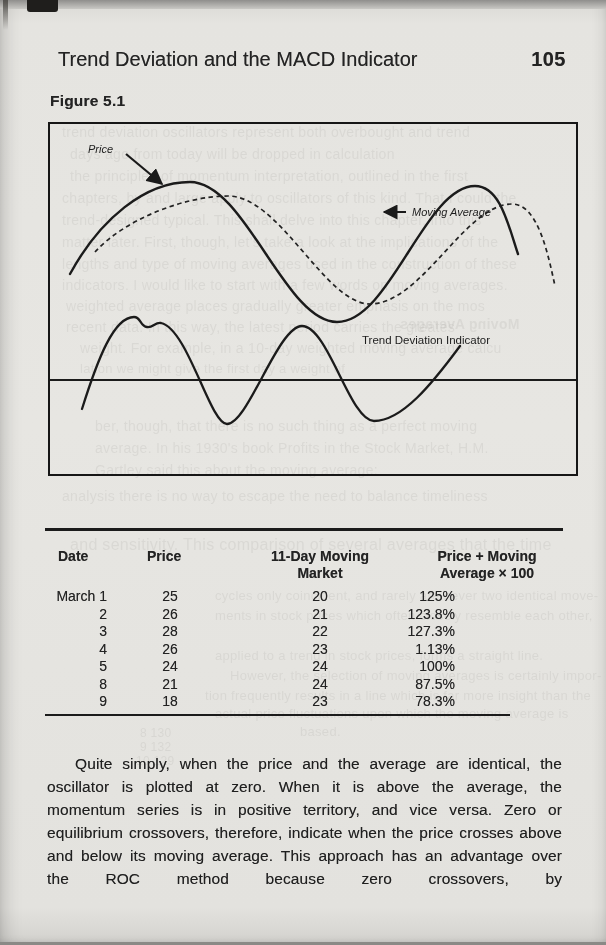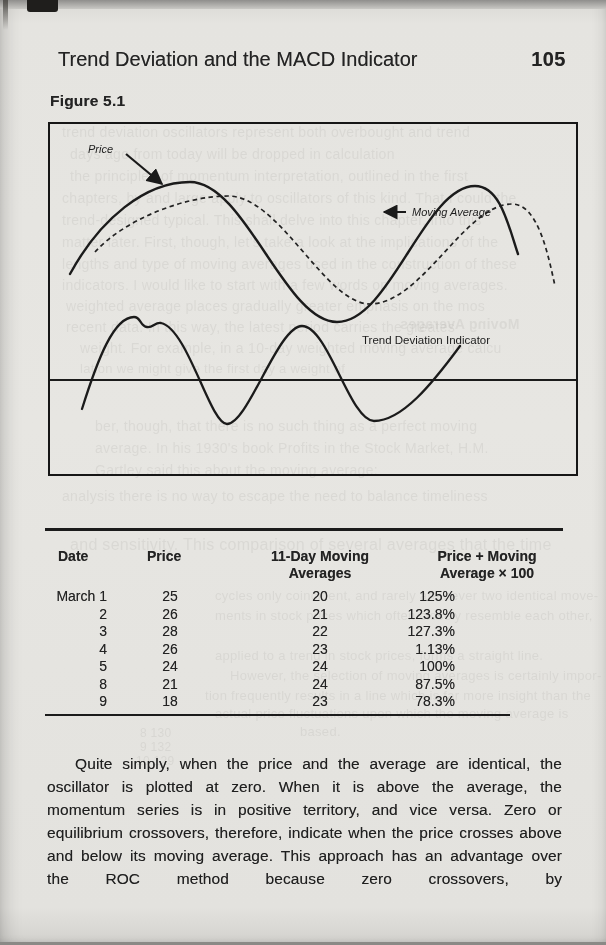--- a/index.html
+++ b/index.html
@@ -131,21 +131,21 @@
         <text x="312" y="218" font-size="11.5" font-family="Liberation Sans, sans-serif">Trend Deviation Indicator</text>
       </svg>
     </div>
 
     <div class="rule top"></div>
 
     <div class="th date ink">Date</div>
     <div class="th price ink">Price</div>
     <div class="th ma ink">
       <div>11-Day Moving</div>
-      <div>Averages</div>
+      <div>Market</div>
     </div>
     <div class="th pct ink">
       <div>Price + Moving</div>
       <div>Average × 100</div>
     </div>
 
     <div class="tbody ink">
         <div class="trow">
           <div class="cell c-date">March 1</div>
           <div class="cell c-price">25</div>

